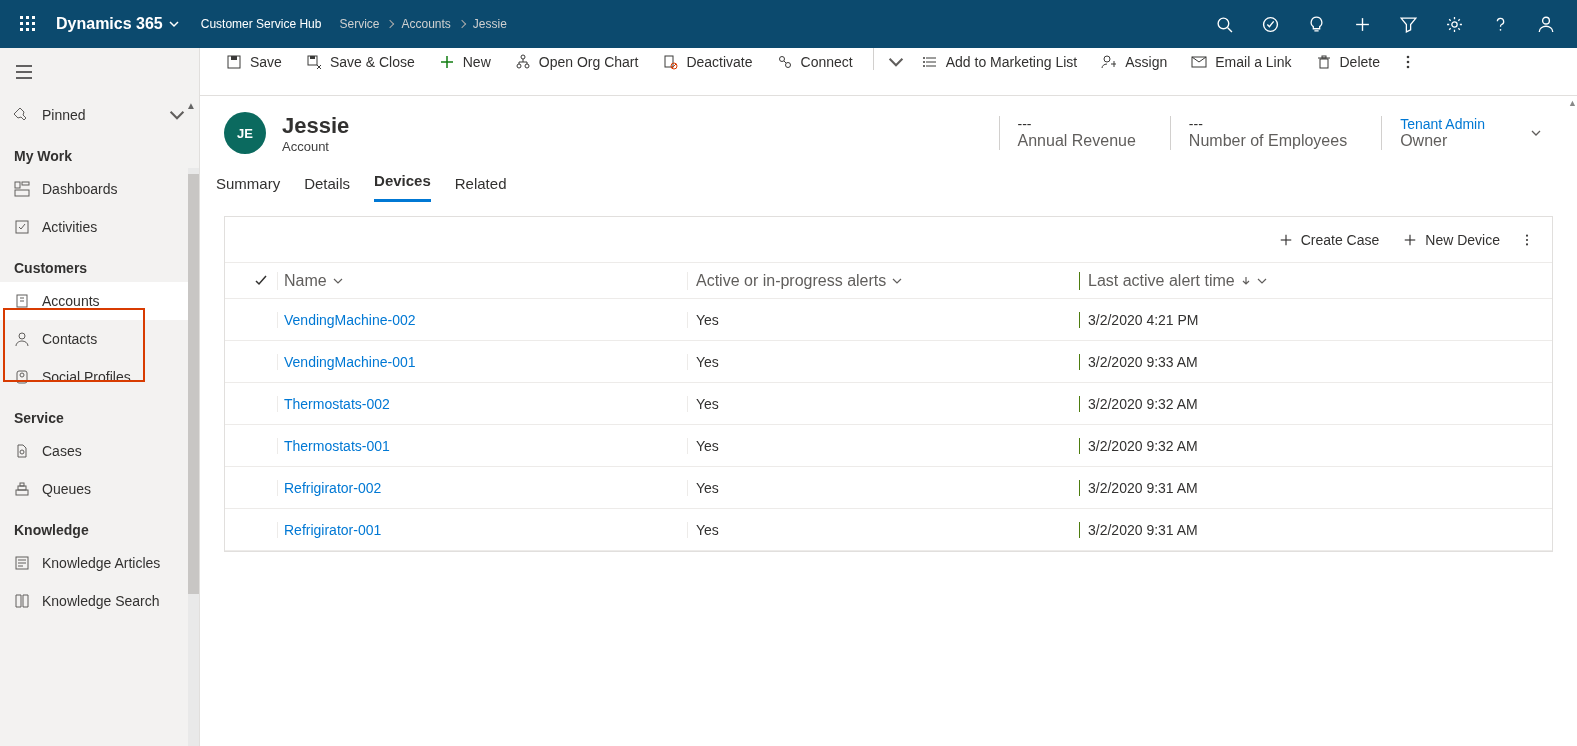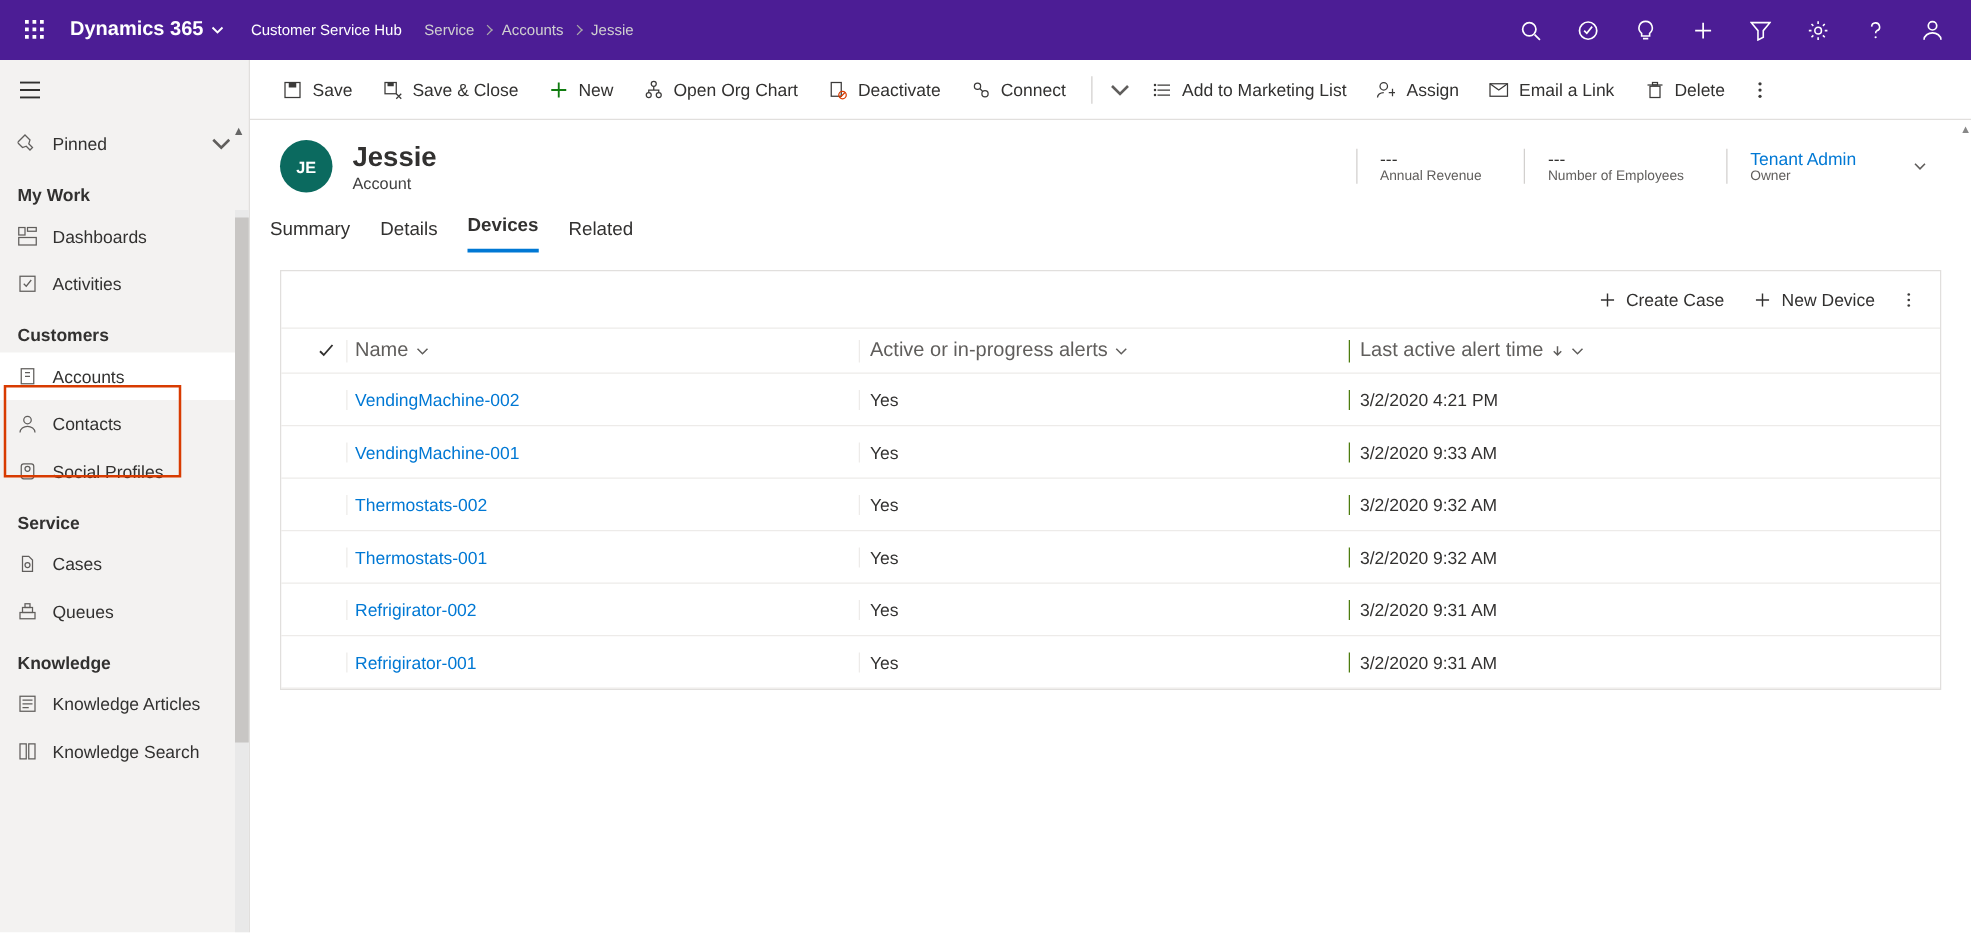--- a/index.html
+++ b/index.html
@@ -1,18 +1,18 @@
 <!DOCTYPE html>
 <html><head>
 <meta charset="utf-8">
 <style>
   * { box-sizing: border-box; margin: 0; padding: 0; }
   body { font-family: "Segoe UI", Arial, sans-serif; font-size: 14px; color: #323130; background: #fff; width: 1577px; }
   
-  .navbar { background: #4c1d95; color: #fff; height: 48px; display: flex; align-items: center; padding: 0 8px; }
+  .navbar { background: #0c4a6e; color: #fff; height: 48px; display: flex; align-items: center; padding: 0 8px; }
   .navbar .waffle { width: 40px; height: 40px; display:flex; align-items:center; justify-content:center; cursor:pointer;}
   .navbar .brand { font-size: 16px; font-weight:600; padding: 0 4px 0 8px; display:flex; align-items:center; }
   .navbar .brand svg { margin-left:6px; }
   .navbar .hub { font-size: 12px; padding: 0 18px; }
   .breadcrumbs { font-size: 12px; color:#c8c8c8; display:flex; align-items:center; gap:8px;}
   .breadcrumbs span { color:#d0d0d0;}
   .breadcrumbs .sep { width:6px; height:6px; border-top:1px solid #aaa; border-right:1px solid #aaa; transform:rotate(45deg); display:inline-block;}
   .navbar .spacer { flex:1; }
   .navbar .righticon { width:46px; height:48px; display:flex; align-items:center; justify-content:center; cursor:pointer;}
   .navbar svg { fill:#fff; }
@@ -26,34 +26,34 @@
   .side-item.active { background:#fff; }
   .side-item .chev { margin-left:auto;}
   .side-section { font-size:14px; font-weight:600; padding: 14px 14px 6px 14px; color:#323130;}
   .side-icon { width:16px; height:16px; flex:0 0 16px;}
   .hl-box { border:2px solid #d83b01; position:absolute; width:142px; height:74px; left:3px; top:260px; pointer-events:none;}
   .sidebar-scroll { position:absolute; right:0; top:120px; bottom:0; width:11px; background:#e9e9e9; }
   .sidebar-scroll .thumb{ background:#c8c6c4; width:100%; height:420px; margin-top:6px;}
 
   
   .main { flex:1; display:flex; flex-direction:column; position:relative;}
-  .cmdbar { height:48px; border-bottom:1px solid #e1dfdd; display:flex; align-items:center; padding: 0 16px; gap:4px;}
+  .cmdbar { height:48px; border-bottom:1px solid #e1dfdd; display:flex; align-items:flex-start; padding: 0 16px; gap:4px;}
   .cmd { display:flex; align-items:center; gap:8px; padding:6px 10px; cursor:pointer; border-radius:2px; color:#323130; white-space:nowrap;}
   .cmd svg { width:16px; height:16px;}
   .cmdsep { width:1px; height:22px; background:#d2d0ce; margin: 0 6px;}
 
   .record-header { display:flex; align-items:center; padding: 16px 24px 0 24px; gap:16px;}
   .avatar { width:42px; height:42px; border-radius:50%; background:#0b6a5f; color:#fff; display:flex; align-items:center; justify-content:center; font-weight:600; font-size:13px;}
   .rec-title h1 { font-size:22px; font-weight:600;}
   .rec-title .sub { font-size:13px; color:#404040;}
   .record-header .spacer { flex:1;}
   .kpi { padding: 0 18px; border-left:1px solid #d2d0ce;}
   .kpi:first-of-type{ border-left:0;}
   .kpi .val { font-size:14px; color:#323130; }
-  .kpi .lbl { font-size:11px; color:#605e5c;}
+  .kpi .lbl { font-size:16px; color:#605e5c;}
   .kpi .val.link { color:#0078d4;}
   .expand-chev { padding:0 12px; cursor:pointer;}
 
   .tabs { display:flex; gap:24px; padding: 18px 24px 0 16px; border-bottom:0;align-items:flex-end;}
   .tab { padding-bottom:10px; cursor:pointer; font-size:15px; color:#323130;}
   .tab.active { font-weight:600; border-bottom:3px solid #0078d4;}
   
   .grid-wrap { margin: 14px 24px; border:1px solid #e1dfdd;}
   .grid-toolbar { display:flex; justify-content:flex-end; align-items:center; height:46px; padding:0 12px; gap:4px; border-bottom:1px solid #edebe9;}
   .gbtn { display:flex; align-items:center; gap:8px; padding:6px 10px; cursor:pointer;}

